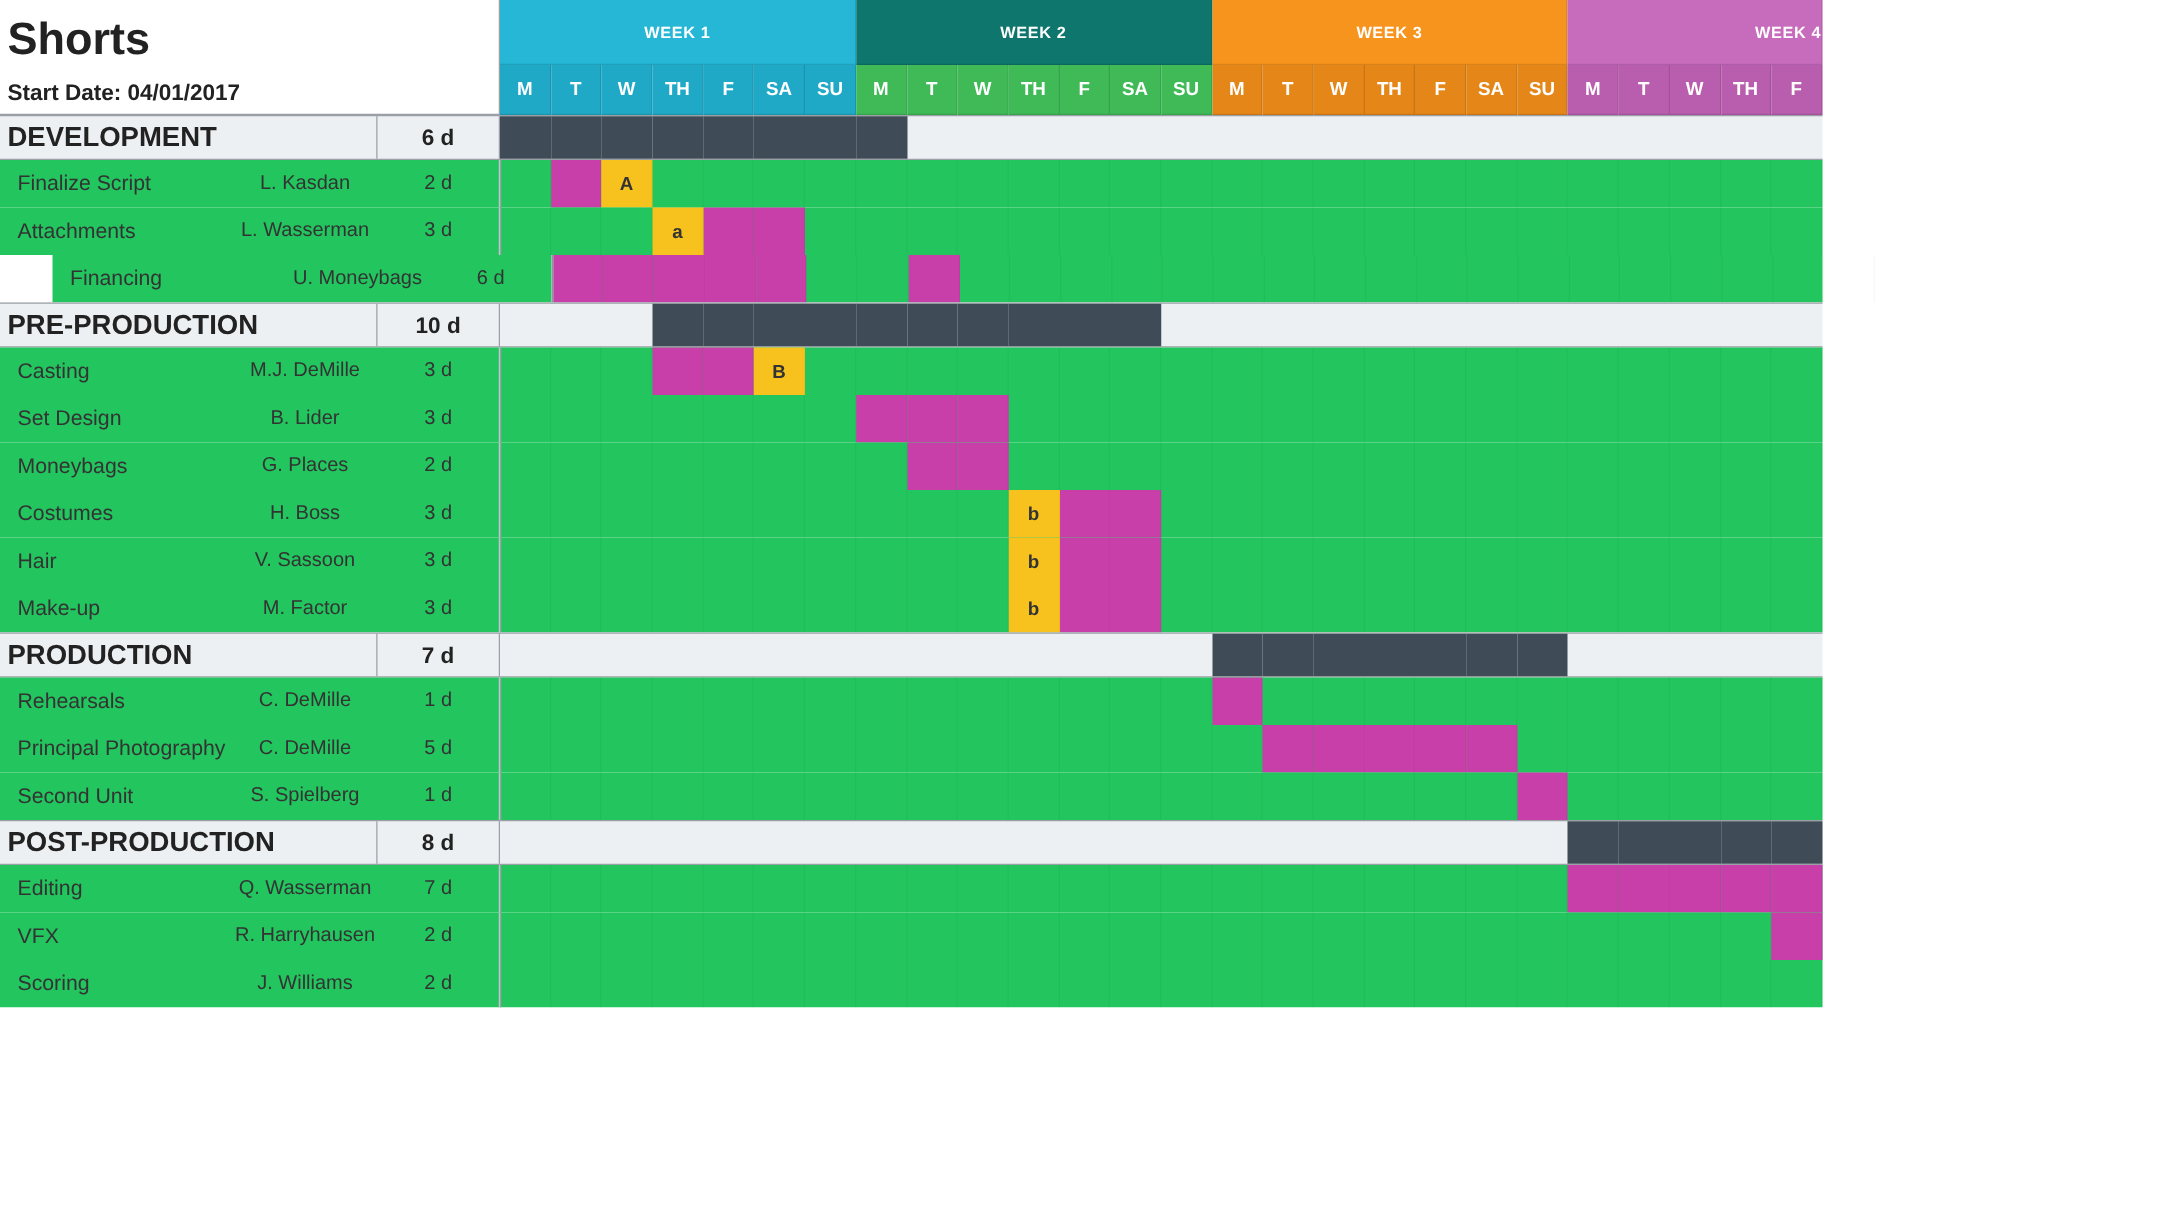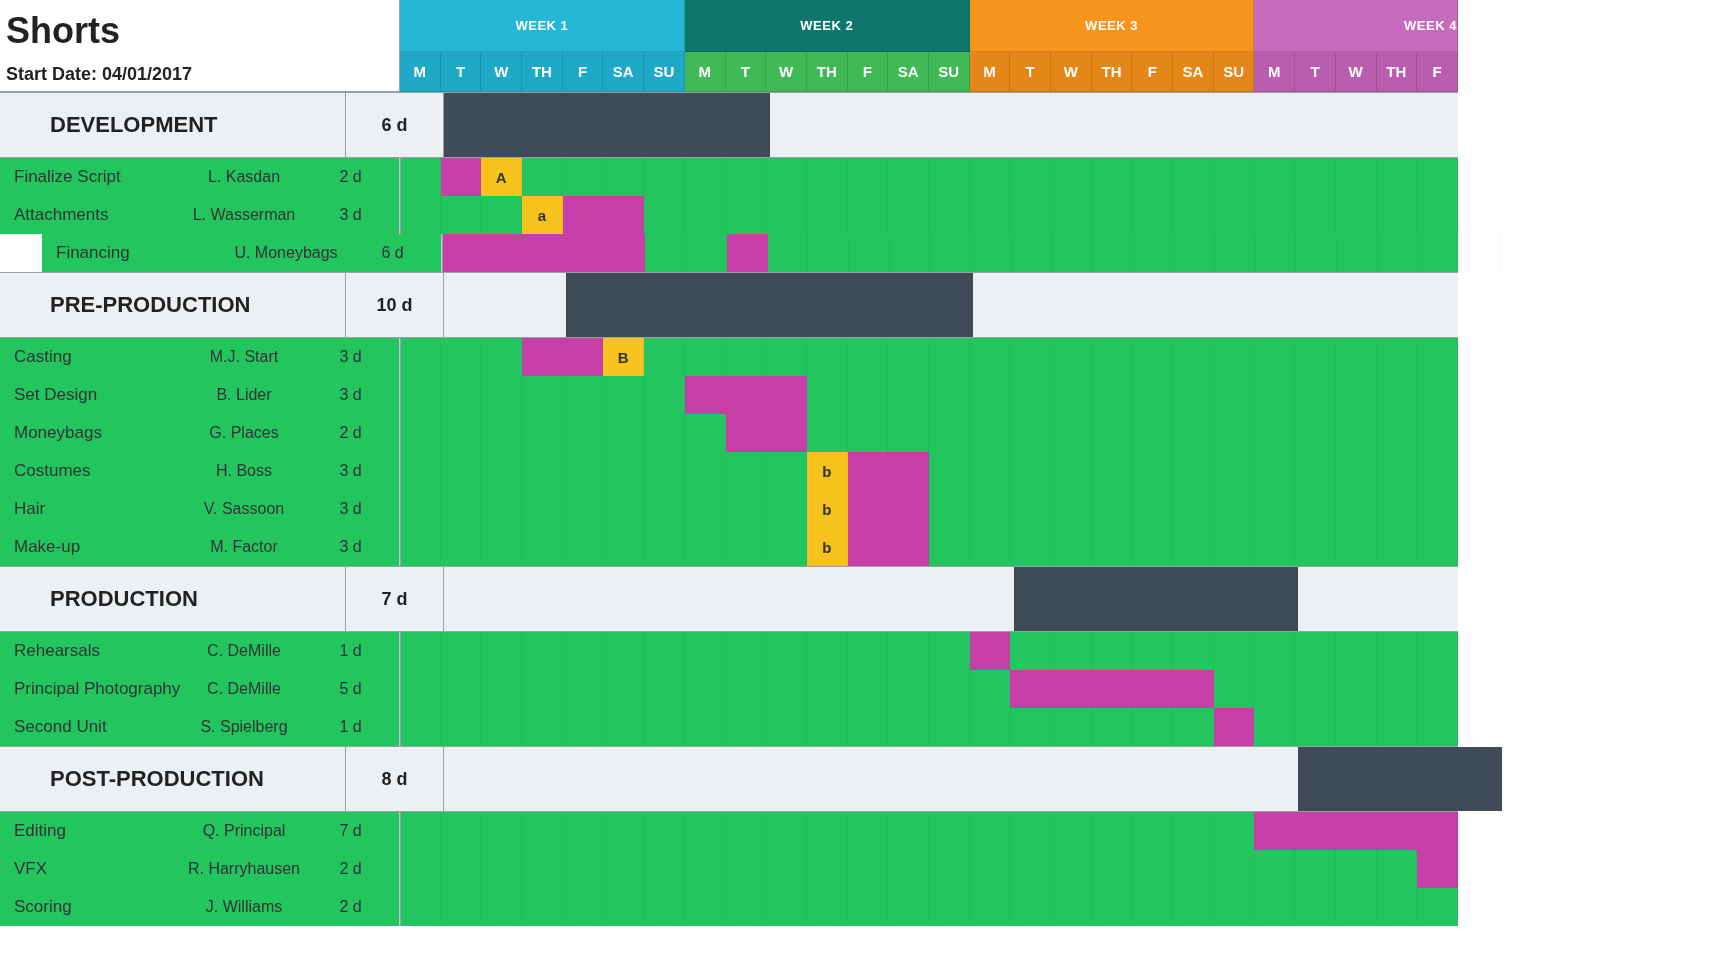--- a/index.html
+++ b/index.html
@@ -46,24 +46,23 @@
   .w3 { background: #f7941d; }
   .w3d{ background: #e58618; }
   .w4 { background: #c76bbd; }
   .w4d{ background: #b95eaf; }
   
   .section-row {
     grid-column: 1 / 28;
     display: grid;
     grid-template-columns: 302px 98px repeat(26, 40.69px);
     background: #ecf0f3;
-    height: 66px;
+    height: 36px;
     border-bottom: 1px solid #9aa0a6;
     border-top: 1px solid #9aa0a6;
-    padding-left: 44px;
   }
   .section-row .sec-name {
     font-size: 22px; font-weight: 800; color: #222;
     display:flex; align-items:center; padding-left:6px;
     border-right: 1px solid #9aa0a6;
   }
   .section-row .sec-dur {
     font-size: 18px; font-weight: 800; color: #222;
     display:flex; align-items:center; justify-content:center;
     border-right: 1px solid #9aa0a6;
@@ -340,21 +339,21 @@
         <div class="sec-bar"></div>
         <div class="sec-bar"></div>
         <div class="sec-bar"></div>
         <div class="sec-bar"></div>
         <div class="sec-bar"></div>
         <div class="sec-bar"></div>
         <div class="sec-bar"></div>
       </div>
       <div class="task-row" style="grid-row: 8 / 9;">
         <div class="t-name">Casting</div>
-        <div class="t-person">M.J. Start</div>
+        <div class="t-person">M.J. DeMille</div>
         <div class="t-dur">3 d</div>
         <div class="tcell gantt-left-border"></div>
         <div class="tcell"></div>
         <div class="tcell"></div>
         <div class="tcell bar-pink"></div>
         <div class="tcell bar-pink"></div>
         <div class="tcell bar-yellow">B</div>
         <div class="tcell"></div>
         <div class="tcell"></div>
         <div class="tcell"></div>
@@ -679,21 +678,21 @@
         <div class="sec-bar"></div>
         <div class="sec-bar"></div>
         <div class="sec-bar filled"></div>
         <div class="sec-bar filled"></div>
         <div class="sec-bar filled"></div>
         <div class="sec-bar filled"></div>
         <div class="sec-bar filled"></div>
       </div>
       <div class="task-row" style="grid-row: 19 / 20;">
         <div class="t-name">Editing</div>
-        <div class="t-person">Q. Principal</div>
+        <div class="t-person">Q. Wasserman</div>
         <div class="t-dur">7 d</div>
         <div class="tcell gantt-left-border"></div>
         <div class="tcell"></div>
         <div class="tcell"></div>
         <div class="tcell"></div>
         <div class="tcell"></div>
         <div class="tcell"></div>
         <div class="tcell"></div>
         <div class="tcell"></div>
         <div class="tcell"></div>

